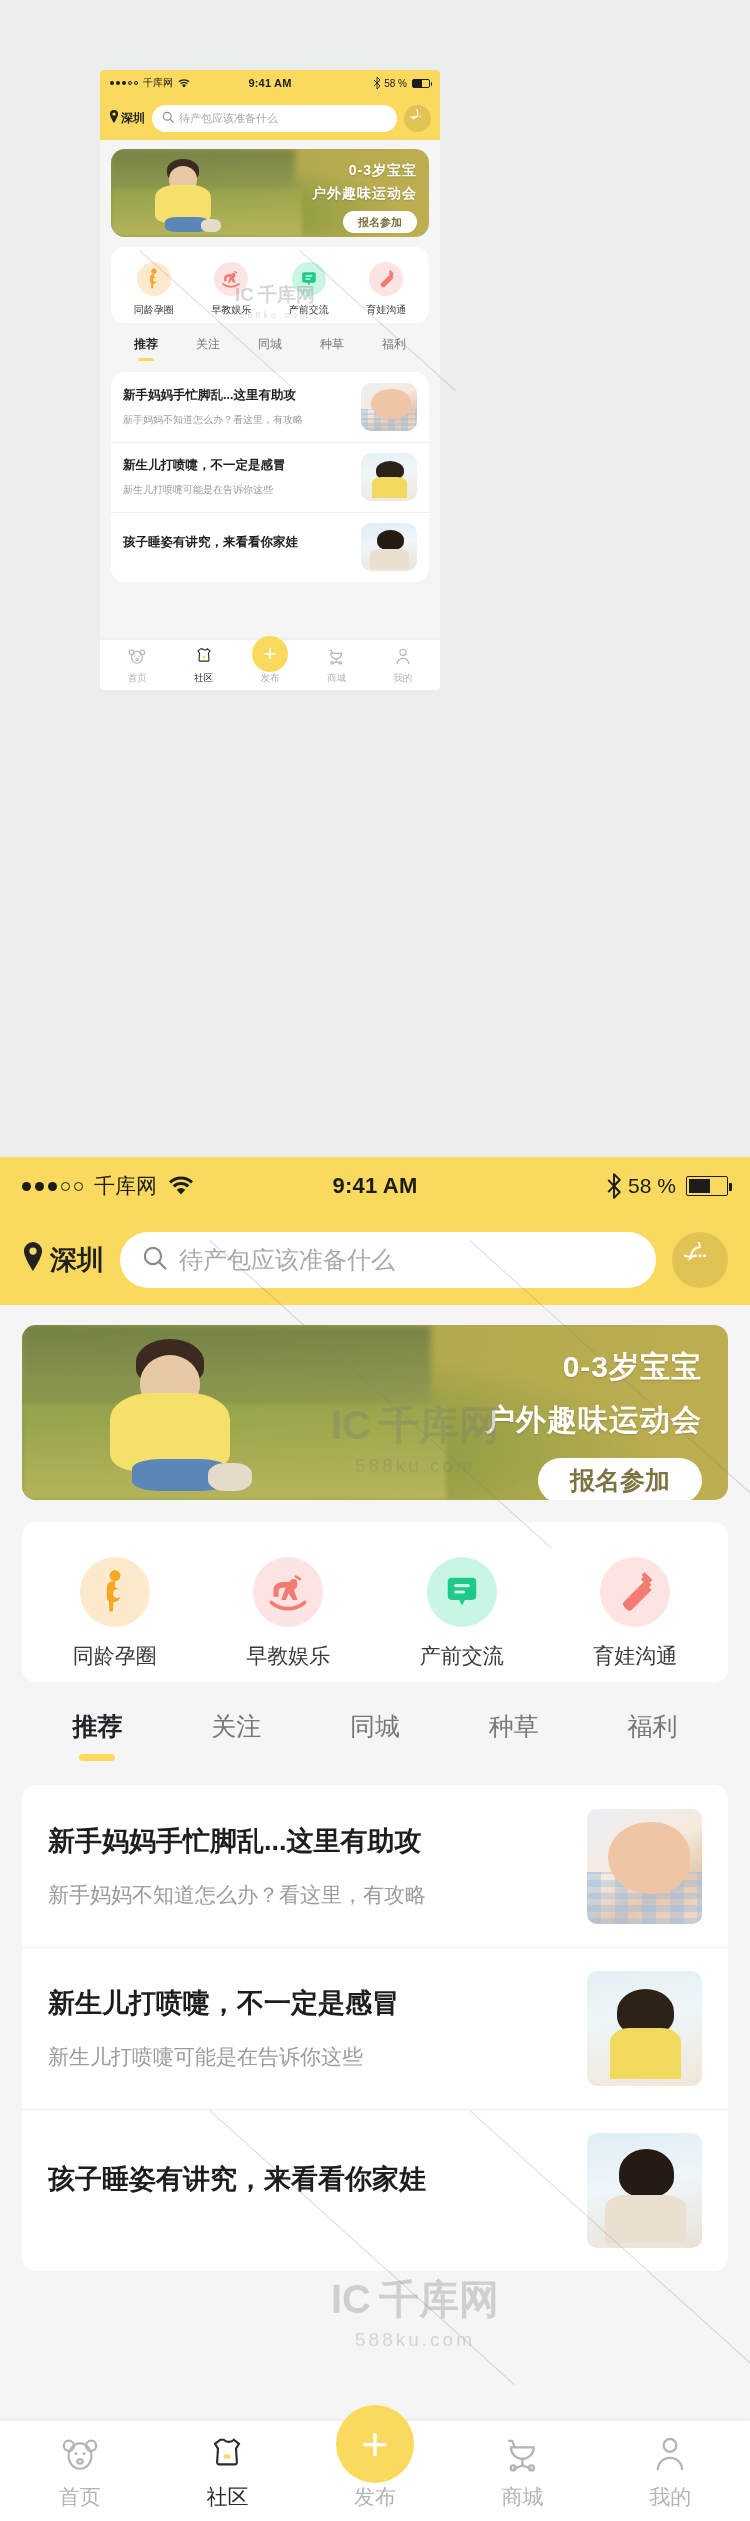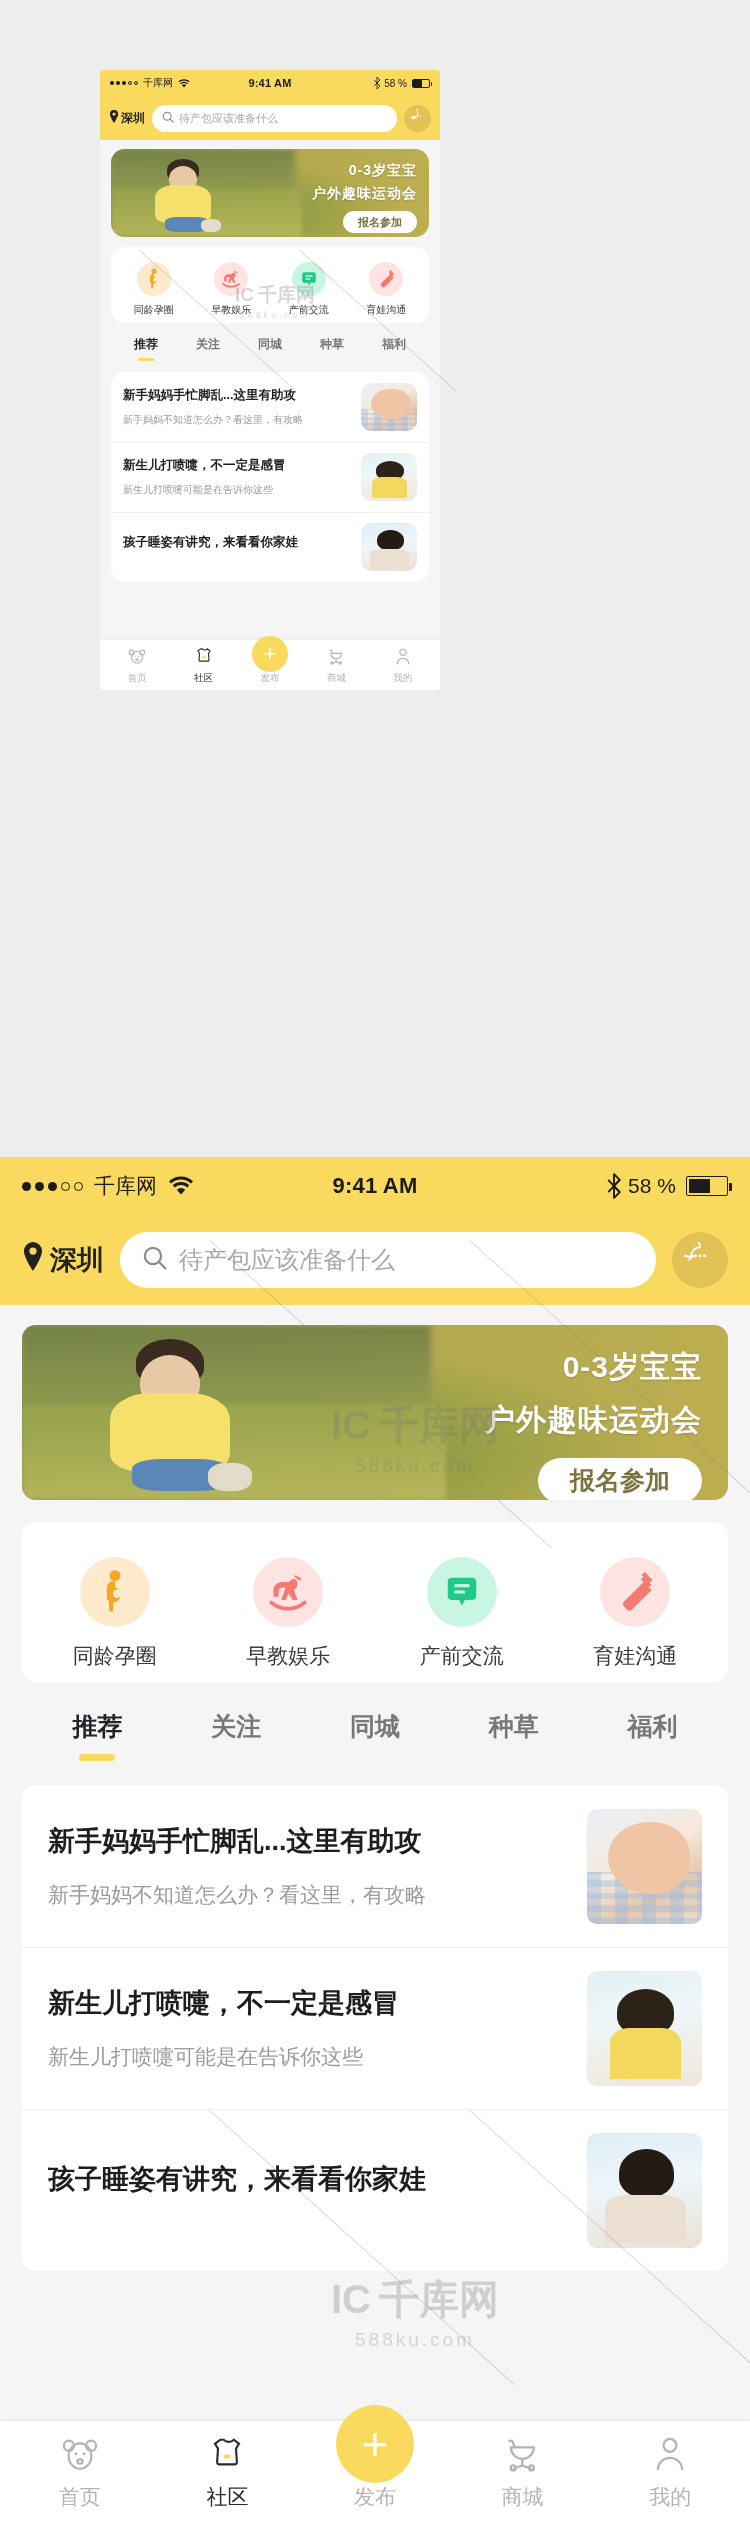--- a/index.html
+++ b/index.html
@@ -85,21 +85,21 @@
   }
 
   
   .catcard{background:#fff;border-radius:14px;display:flex;align-items:center;}
   .cat{flex:1;display:flex;flex-direction:column;align-items:center;}
   .cat .bubble{border-radius:50%;display:flex;align-items:center;justify-content:center;}
   .cat .lbl{color:#3a3a3a;white-space:nowrap;}
 
   
   .tabs{display:flex;align-items:flex-end;}
-  .tab{display:flex;flex-direction:column;align-items:center;color:#76767b;white-space:nowrap;font-weight:bold;}
+  .tab{display:flex;flex-direction:column;align-items:center;color:#76767b;white-space:nowrap;}
   .tab.active{color:#23232a;font-weight:700;}
   .tab .bar{background:#fada5e;border-radius:99px;visibility:hidden;}
   .tab.active .bar{visibility:visible;}
 
   
   .listcard{background:#fff;border-radius:14px;overflow:hidden;}
   .row{display:flex;align-items:center;position:relative;}
   .row + .row::before{
     content:"";position:absolute;left:0;right:0;top:0;height:1px;background:#eee;
   }

